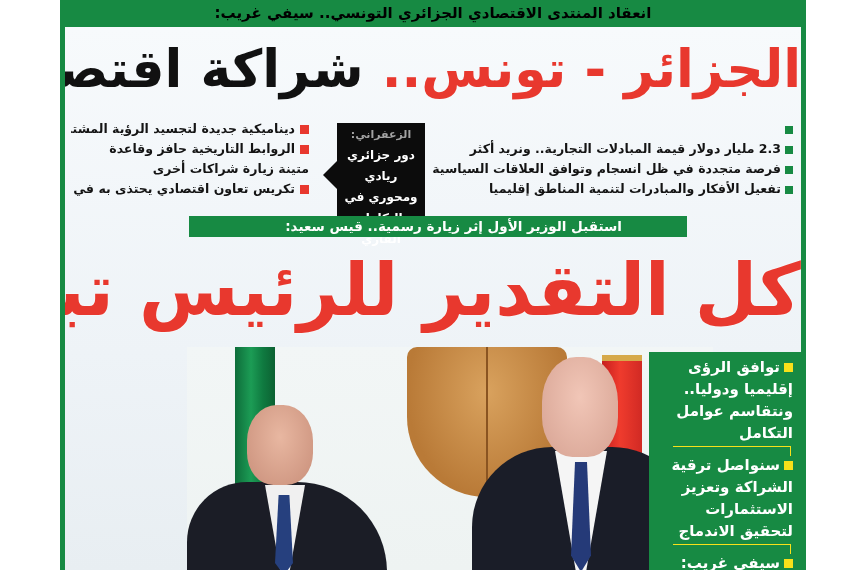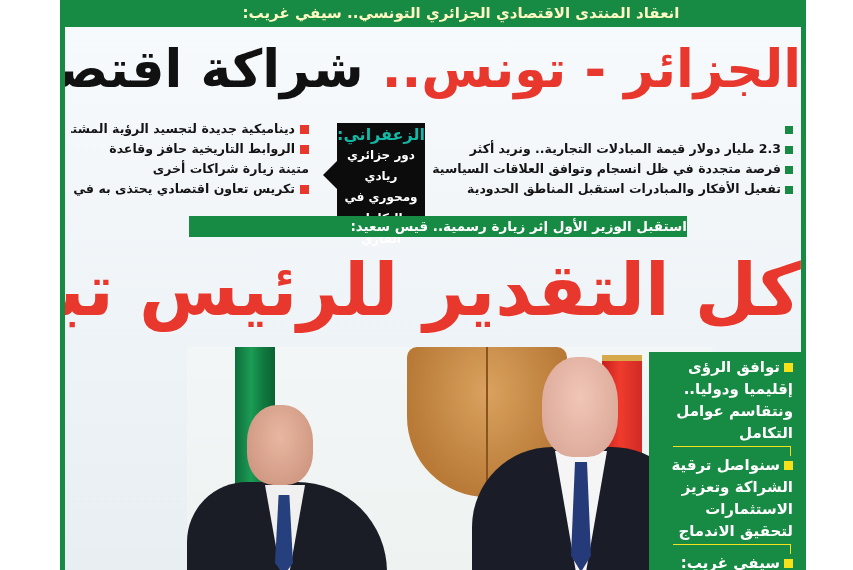--- a/index.html
+++ b/index.html
@@ -14,24 +14,23 @@
       background: #178a43;
     }
     .inner {
       position: absolute; left: 5px; top: 27px;
       width: 736px; height: 543px;
       background: linear-gradient(180deg, #f7fafc 0%, #eef3f7 60%, #e8eef2 100%);
       overflow: hidden;
     }
     .kicker-top {
       position: absolute; left: 0; top: 0; width: 746px; height: 27px;
-      color: #fef9c3; direction: rtl; text-align: center;
+      color: #000000; direction: rtl; text-align: center;
       font-weight: bold; font-size: 15px; line-height: 27px;
       letter-spacing: 0.5px;
-      margin-left: 28px;
     }
     .headline1 {
       position: absolute; left: 0; top: 2px; width: 736px; height: 80px;
       direction: rtl; text-align: center; white-space: nowrap;
       font-family: "DejaVu Sans", sans-serif;
       font-weight: bold; font-size: 52px; line-height: 80px;
       letter-spacing: -1px;
     }
     .headline1 .red { color: #e8382e; text-align: center; }
     .headline1 .black { color: #111111; }
@@ -62,30 +61,30 @@
       position: absolute; left: 272px; top: 96px; width: 88px; height: 112px;
       background: #0c0c0c; direction: rtl; text-align: center;
       padding-top: 2px;
     }
     .quote-box::before {
       content: ""; position: absolute; left: -14px; top: 38px;
       border-top: 14px solid transparent; border-bottom: 14px solid transparent;
       border-right: 14px solid #0c0c0c;
     }
     .quote-box .who {
-      color: #14b8a6; font-weight: bold; font-size: 16px; line-height: 20px; display: block;
+      color: #a3a3a3; font-weight: bold; font-size: 11px; line-height: 20px; display: block;
     }
     .quote-box .txt {
       color: #ffffff; font-weight: bold; font-size: 12px; line-height: 21px; display: block;
       padding: 0 3px;
     }
 
     .kicker-mid {
       position: absolute; left: 124px; top: 189px; width: 498px; height: 21px;
-      background: #178a43; color: #ffffff; direction: rtl; 
+      background: #178a43; color: #ffffff; direction: rtl; text-align: center;
       font-weight: bold; font-size: 13.5px; line-height: 21px; padding-left: 31px;
     }
     .headline2 {
       position: absolute; left: 0; top: 212px; width: 736px; height: 102px;
       direction: rtl; text-align: center; white-space: nowrap;
       color: #e8382e; font-weight: bold; font-size: 72px; line-height: 102px;
       letter-spacing: -2px;
       text-shadow: 0 0 2px #ffffff;
     }
 
@@ -161,21 +160,21 @@
   <div class="inner">
     <div class="headline1">
       <span class="red">الجزائر - تونس..</span>
       <span class="black">شراكة اقتصادية استراتيجية</span>
     </div>
 
     <ul class="bullets-right">
       <li><span class="sq"></span></li>
       <li><span class="sq"></span><span>2.3 مليار دولار قيمة المبادلات التجارية.. ونريد أكثر</span></li>
       <li><span class="sq"></span><span>فرصة متجددة في ظل انسجام وتوافق العلاقات السياسية</span></li>
-      <li><span class="sq"></span><span>تفعيل الأفكار والمبادرات استقبل المناطق الحدودية</span></li>
+      <li><span class="sq"></span><span>تفعيل الأفكار والمبادرات لتنمية المناطق إقليميا</span></li>
     </ul>
 
     <div class="quote-box">
       <span class="who">الزعفراني:</span>
       <span class="txt">دور جزائري ريادي ومحوري في التكامل القاري</span>
     </div>
 
     <ul class="bullets-left">
       <li><span class="sq"></span><span>ديناميكية جديدة لتجسيد الرؤية المشتركة</span></li>
       <li><span class="sq"></span><span>الروابط التاريخية حافز وقاعدة</span></li>

